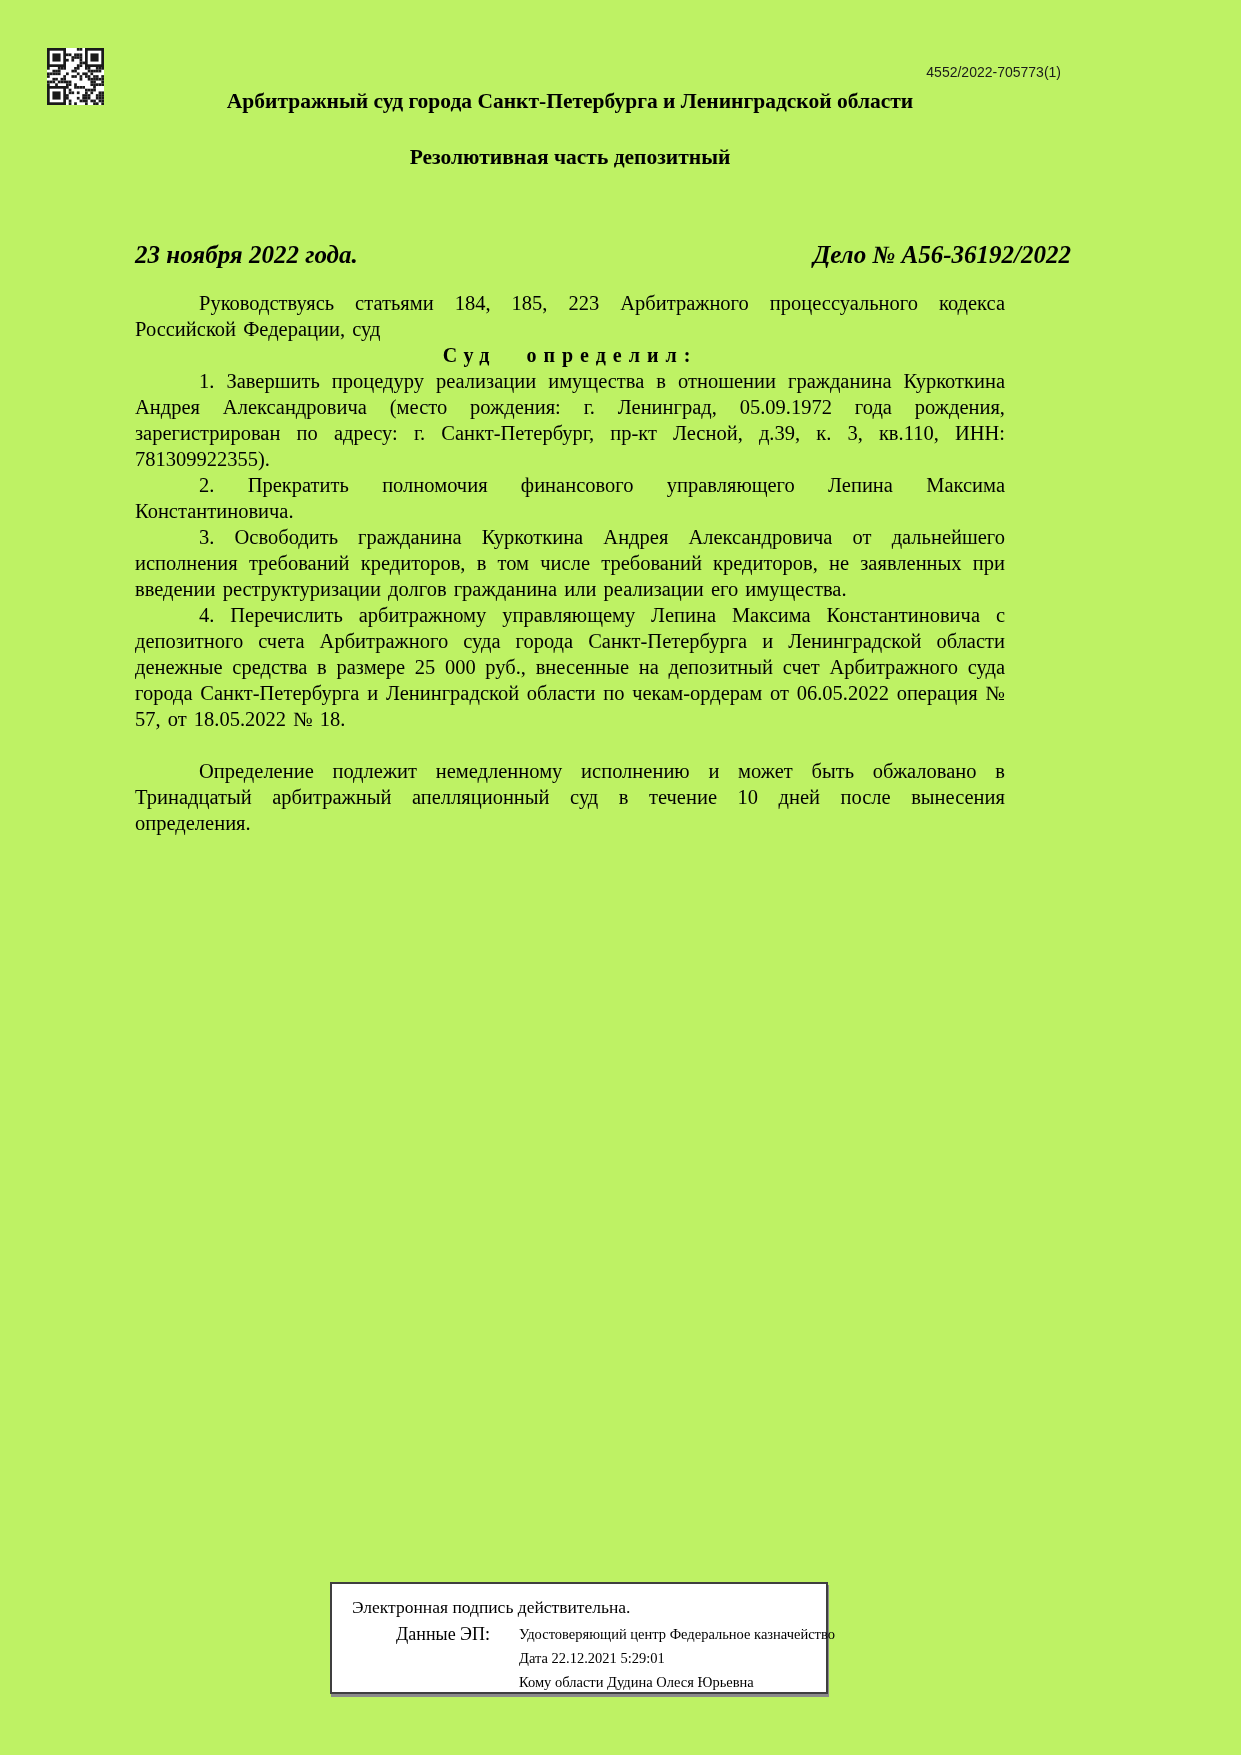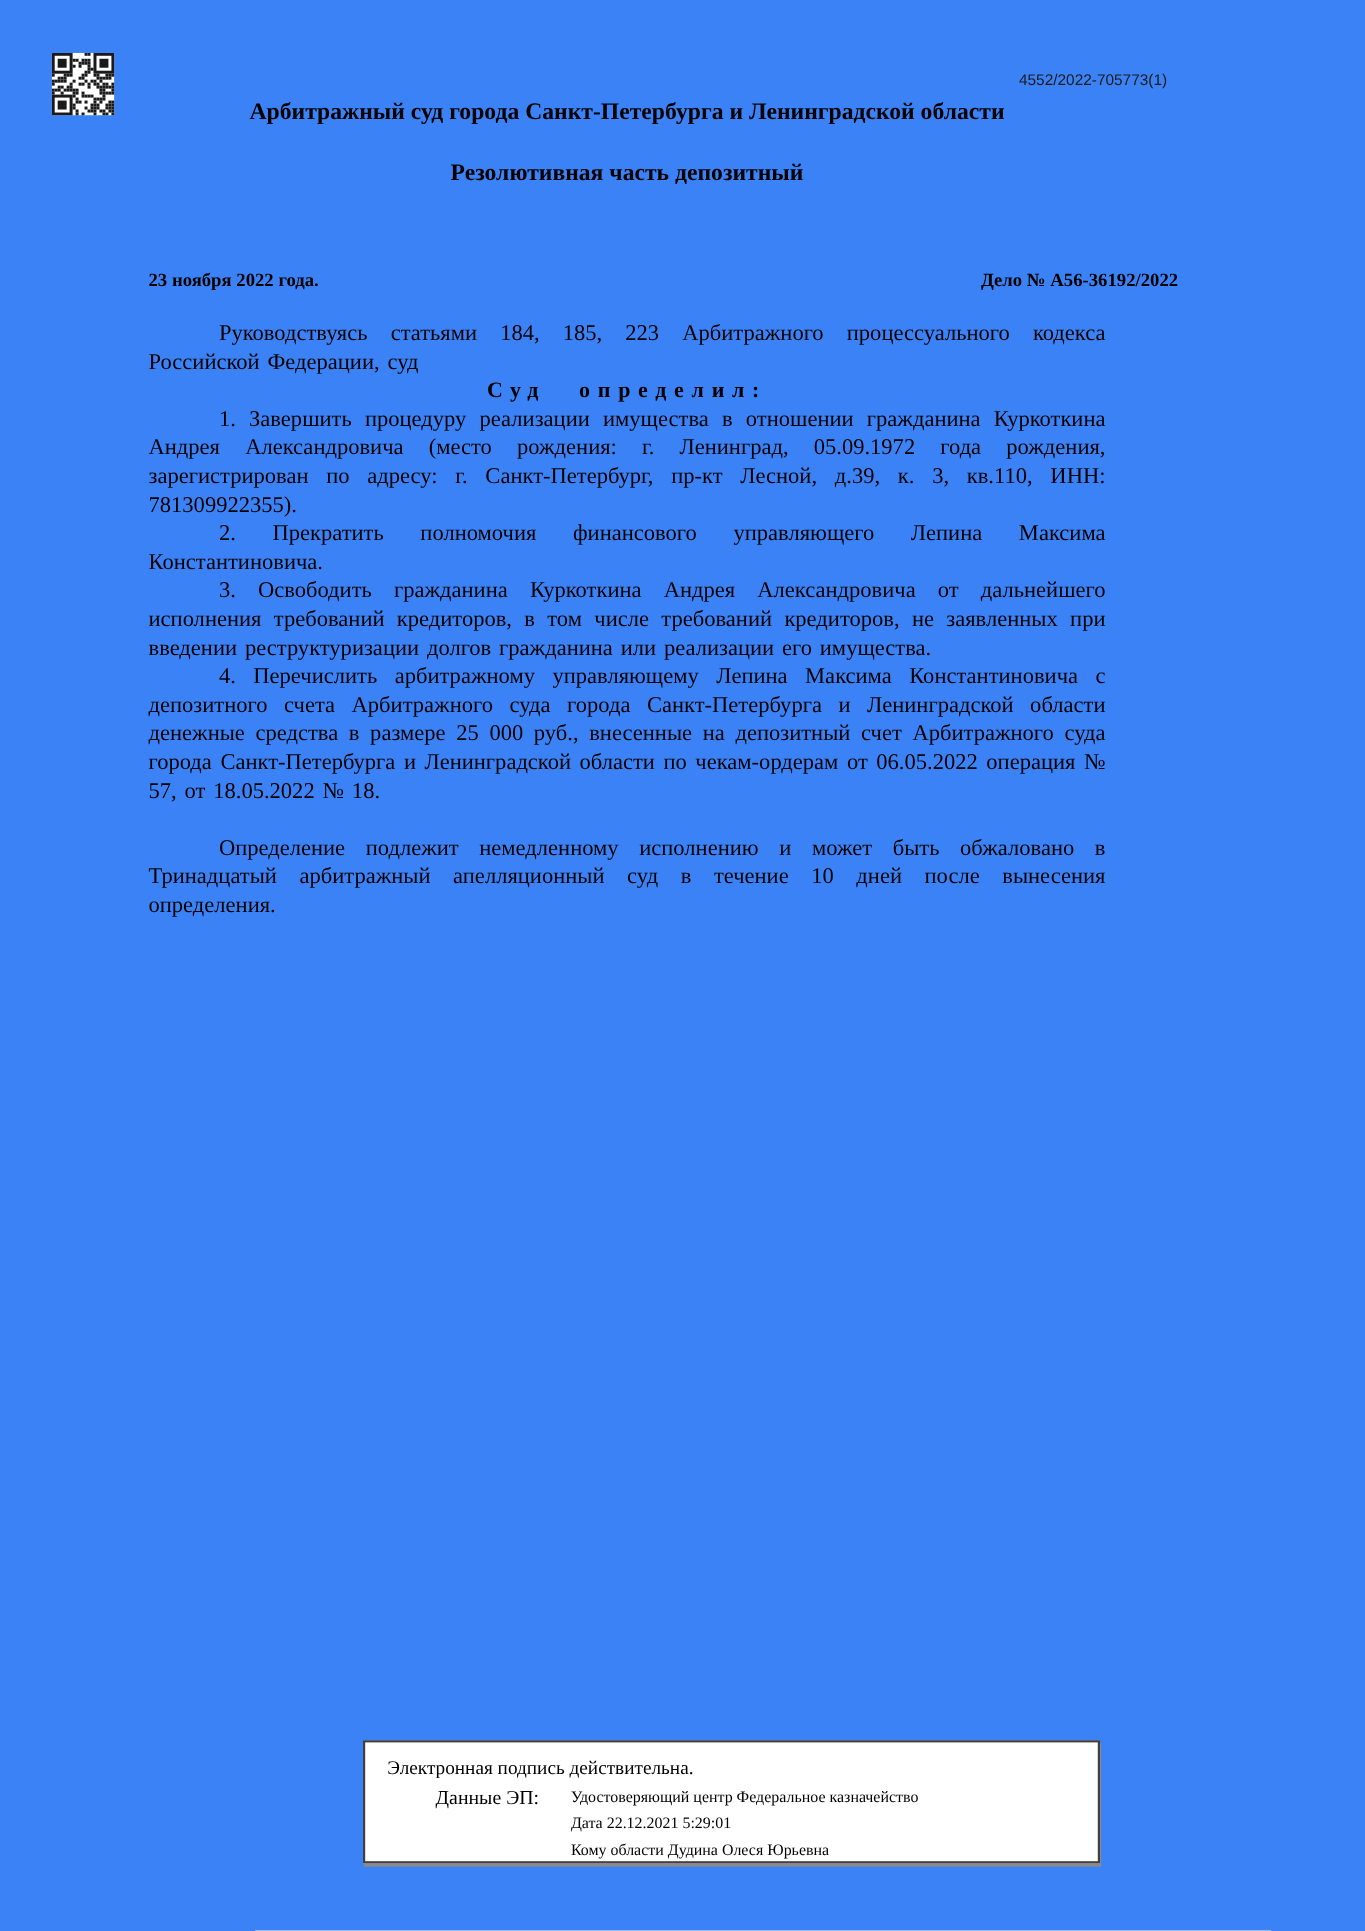--- a/index.html
+++ b/index.html
@@ -1,20 +1,20 @@
 <!DOCTYPE html>
 <html><head>
 <meta charset="utf-8">
 <style>
   html,body{margin:0;padding:0;background:#e8e8e8;}
   .page{
     position:relative;
     width:1241px;height:1755px;
     margin:0 auto;
-    background:#3b82f6;
+    background:#bef264;
     color:#000;
     font-family:"Liberation Serif", serif;
     box-sizing:border-box;
     padding:62px 236px 0 135px;
     overflow:hidden;
   }
   .qr{
     position:absolute;left:47px;top:48px;width:57px;height:57px;
   }
   .doc-number{
@@ -27,21 +27,21 @@
     font-size:21.5px;font-weight:bold;text-align:center;line-height:30px;
   }
   .doc-title{
     margin-top:26px;
     font-size:21.5px;font-weight:bold;text-align:center;line-height:30px;
   }
   .date-row{
     display:flex;justify-content:space-between;align-items:baseline;
     width:936px;
     margin-top:70px;
-    font-size:17px;font-weight:bold;line-height:26px;
+    font-size:25px;font-weight:bold;font-style:italic;line-height:26px;
   }
   .body-text{
     font-size:20.5px;line-height:26px;word-spacing:2px;
   }
   .para{
     margin:0;text-align:justify;text-indent:64px;
   }
   .intro{margin-top:22px;}
   .ruling-heading{
     margin:0;text-align:center;font-weight:bold;
@@ -50,21 +50,21 @@
   }
   .closing{margin-top:26px;}
   .judge-row{
     position:relative;margin-top:26px;height:26px;
     font-size:20.5px;line-height:26px;
   }
   .judge-label{margin-left:64px;}
   .judge-name{position:absolute;left:455px;top:0;}
   .stamp-box{
     position:absolute;left:330px;top:1582px;
-    width:670px;height:112px;box-sizing:border-box;
+    width:498px;height:112px;box-sizing:border-box;
     border:2px solid #3f3f3f;
     box-shadow:1px 3px 0 0 #8a8a8a;
     background:#fff;
     padding:10px 10px 8px 20px;
   }
   .stamp-line1{font-size:17.5px;line-height:26px;}
   .stamp-data-row{display:flex;margin-top:2px;margin-left:44px;}
   .stamp-label{font-size:18px;line-height:24px;width:123px;flex:0 0 123px;}
   .stamp-details{font-size:14.5px;line-height:24px;}
   .stamp-details div{white-space:nowrap;}

